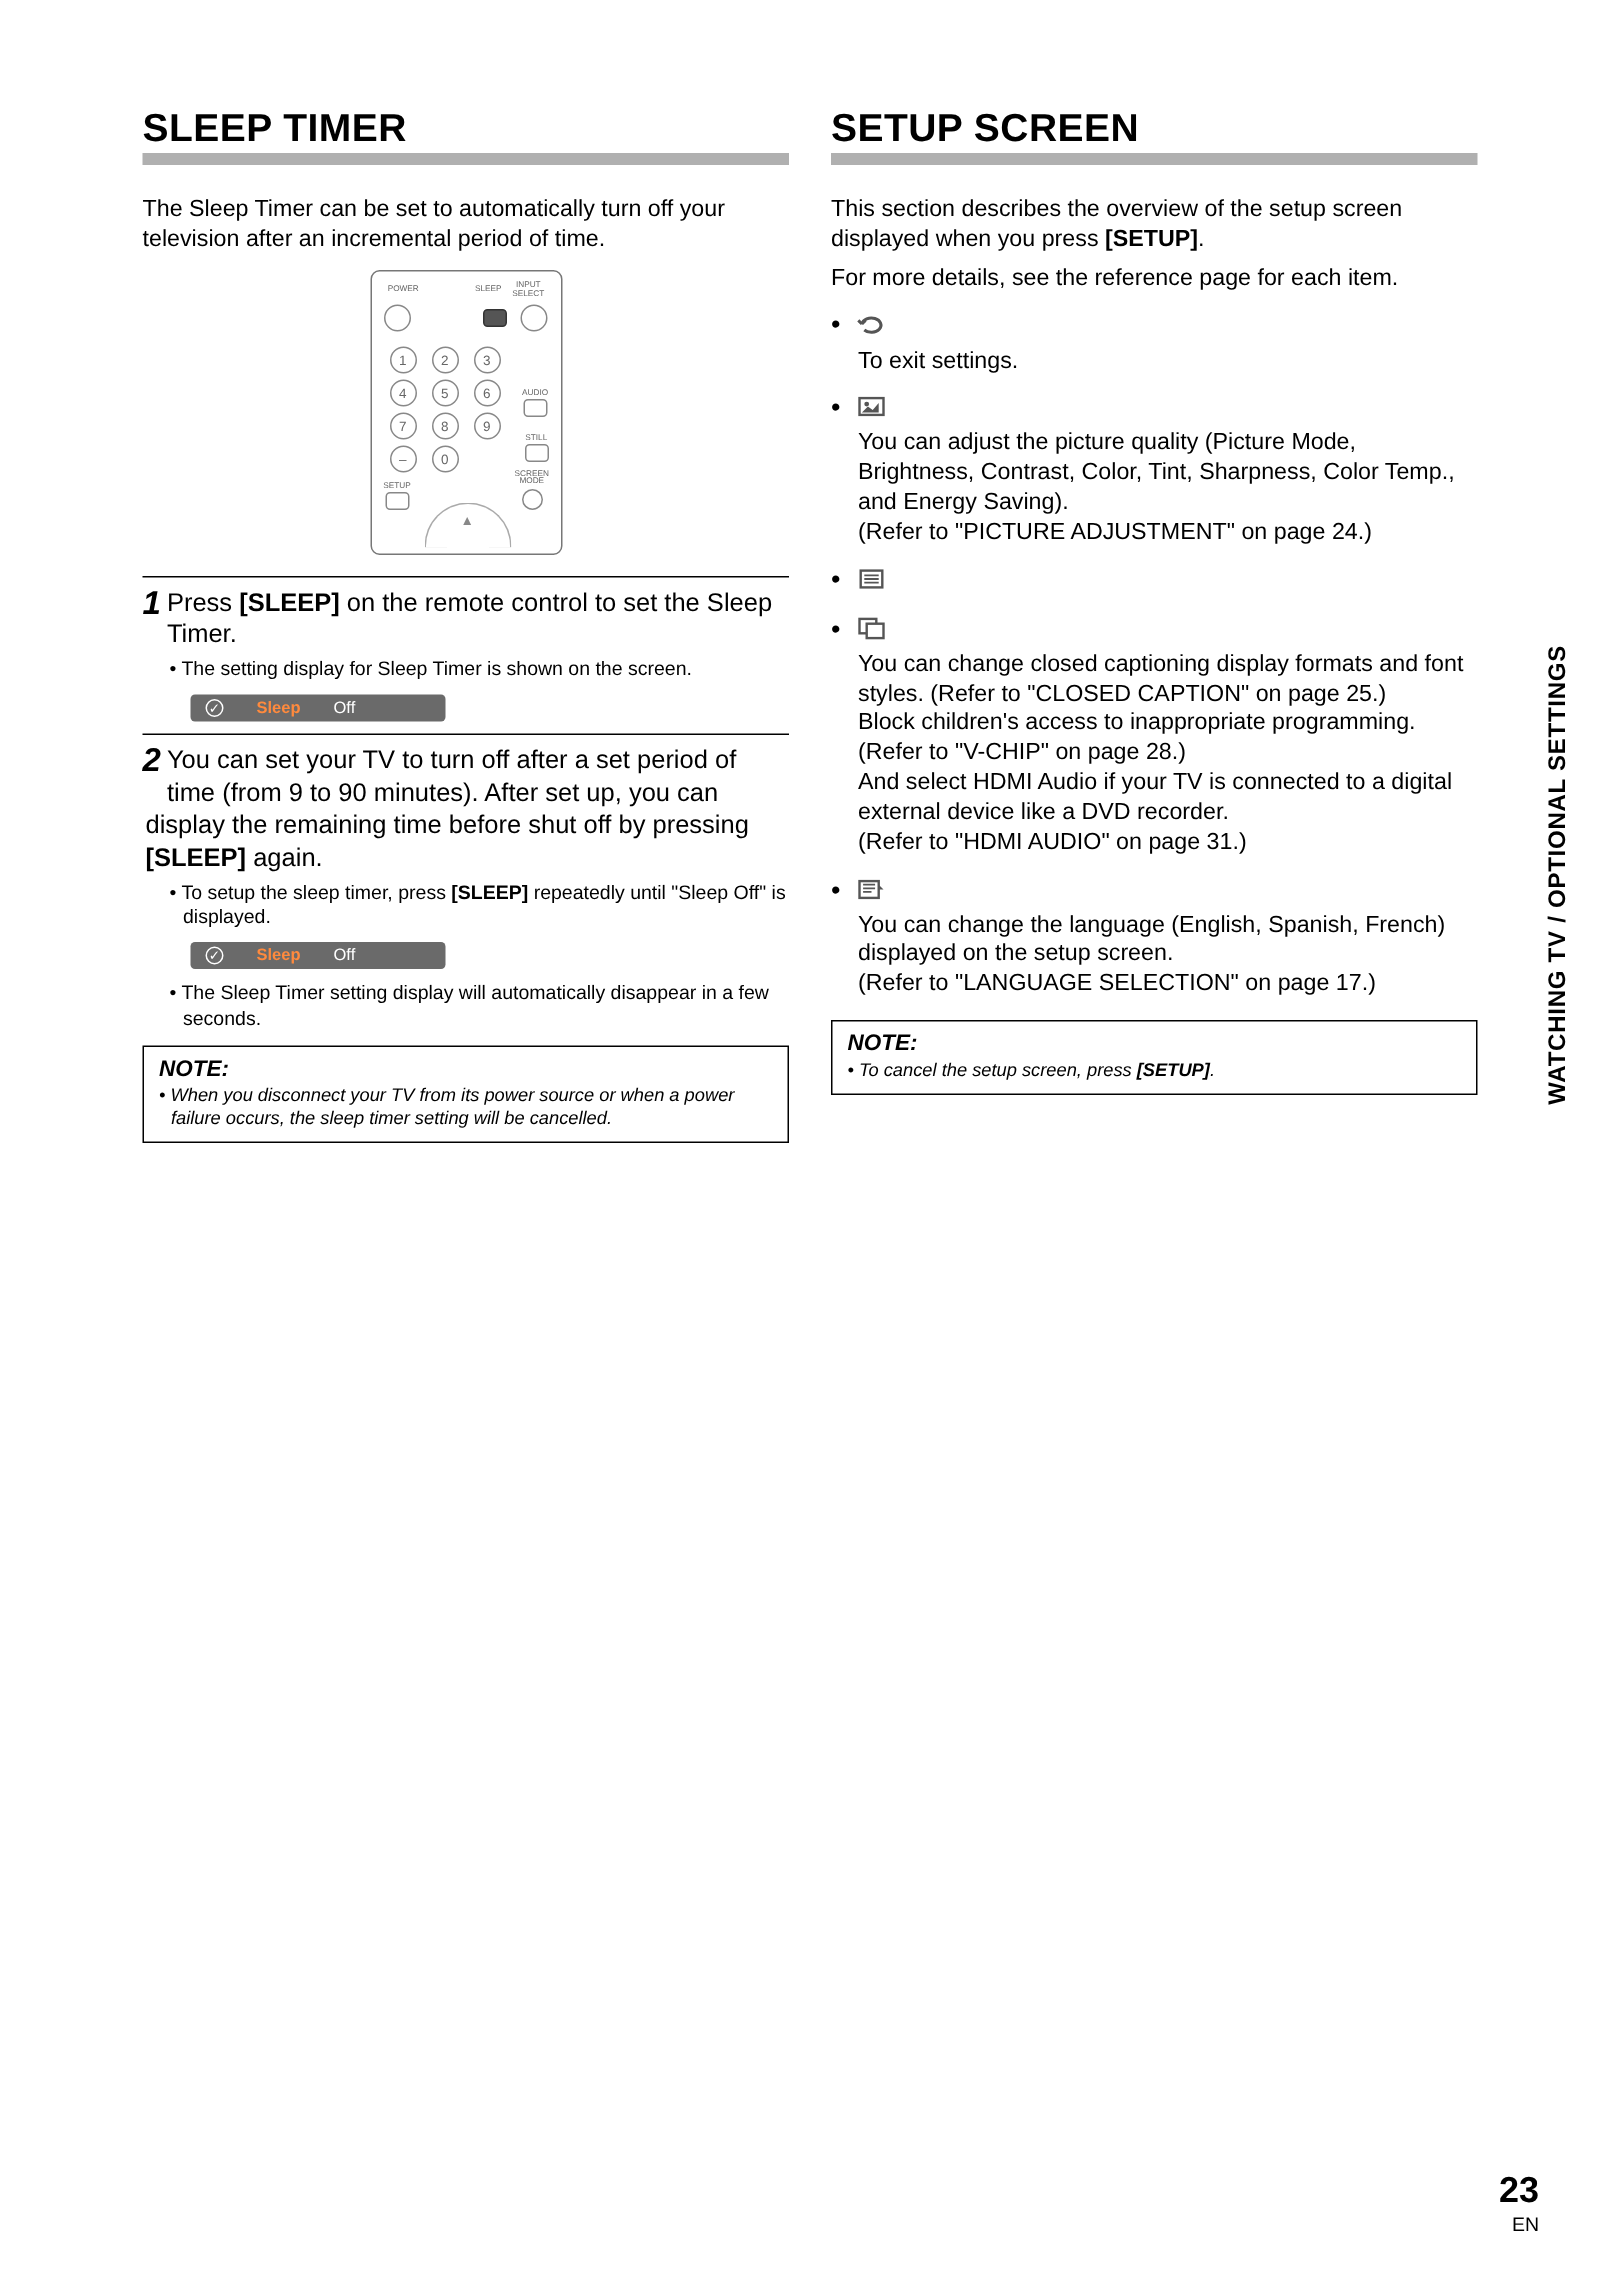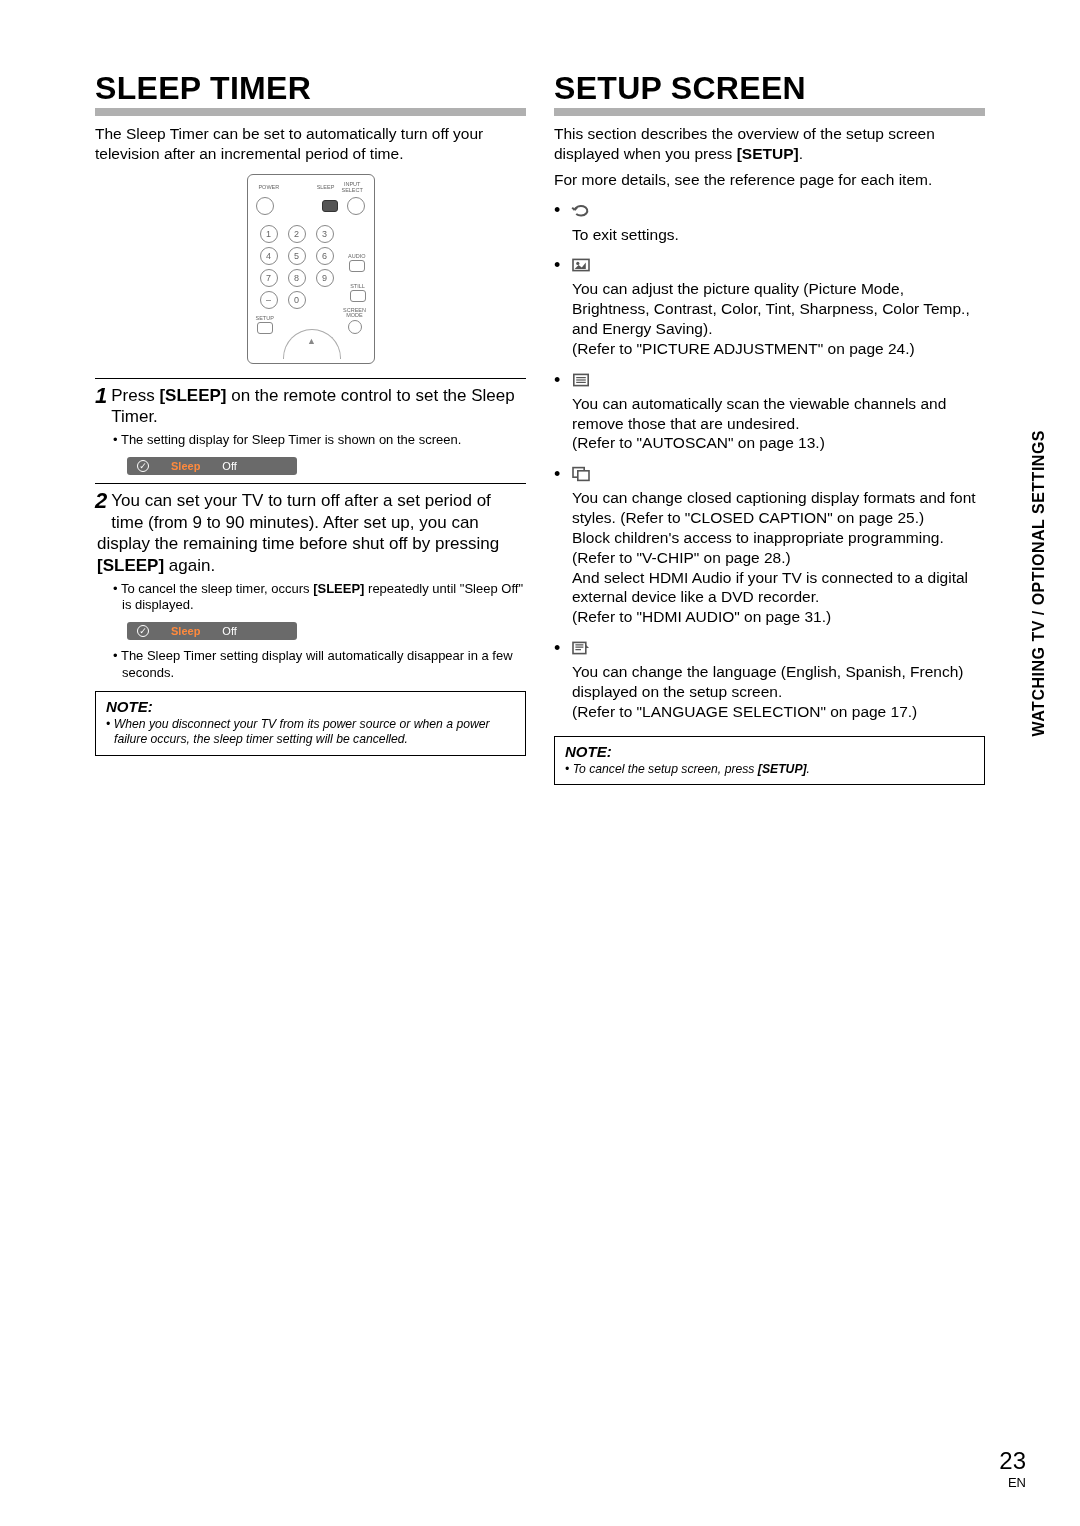--- a/index.html
+++ b/index.html
@@ -33,25 +33,25 @@
     vertical-align: -4px;
   }
   .columns {
     display: flex;
     gap: 28px;
   }
   .col {
     width: 431px;
   }
   .section-head {
-    font-size: 32px;
+    font-size: 26px;
     font-weight: bold;
     border-bottom: 8px solid #b0b0b0;
     padding-bottom: 1px;
-    margin-bottom: 8px;
+    margin-bottom: 20px;
     font-family: "Arial Narrow", Arial, sans-serif;
     letter-spacing: 0.3px;
   }
   .body-text {
     font-size: 15.5px;
     line-height: 1.28;
     margin-bottom: 6px;
   }
   .remote {
     width: 128px;
@@ -109,21 +109,21 @@
   .bullet-desc { font-size:15.5px; line-height:1.28; margin-left:18px; margin-top:2px;}
   .side-tab {
     position: absolute; right: 50px; top: 430px;
     transform: rotate(-90deg); transform-origin: right top;
     font-size: 16px; font-weight: bold; letter-spacing: 0.5px;
     white-space: nowrap;
   }
   .page-num {
     position: absolute; right: 54px; bottom: 36px; text-align: right;
   }
-  .page-num .n { font-size: 24px; font-weight: normal; }
+  .page-num .n { font-size: 24px; font-weight: bold; }
   .page-num .en { font-size: 13px; }
   b { font-weight: bold; }
 </style>
 </head>
 <body>
 
 <div class="page">
 
 
   <div class="columns">
@@ -197,21 +197,21 @@
           <span>Off</span>
         </div>
       </div>
 
       <div class="step-block">
         <span class="step-num">2</span>
         <div class="step-text">
           <span>You can set your TV to turn off after a set period of time (from 9 to 90 minutes). After set up, you can display the remaining time before shut off by pressing </span><b>[SLEEP]</b><span> again.</span>
         </div>
         <div class="sub-bullet">
-          <span>To cancel the sleep timer, occurs </span><b>[SLEEP]</b><span> repeatedly until "Sleep Off" is displayed.</span>
+          <span>To setup the sleep timer, press </span><b>[SLEEP]</b><span> repeatedly until "Sleep Off" is displayed.</span>
         </div>
         <div class="osd">
           <span class="ico">✓</span>
           <span class="lab">Sleep</span>
           <span>Off</span>
         </div>
         <div class="sub-bullet">The Sleep Timer setting display will automatically disappear in a few seconds.</div>
       </div>
 
       <div class="note-box">
@@ -249,22 +249,20 @@
 
       <div class="bullet-item">
         <span class="dot">•</span>
         <svg class="bullet-icon" viewBox="0 0 24 20">
             <rect x="3" y="3" width="18" height="14" fill="none" stroke="#555" stroke-width="2"></rect>
             <line x1="6" y1="7" x2="18" y2="7" stroke="#555" stroke-width="1.5"></line>
             <line x1="6" y1="10" x2="18" y2="10" stroke="#555" stroke-width="1.5"></line>
             <line x1="6" y1="13" x2="18" y2="13" stroke="#555" stroke-width="1.5"></line>
           </svg>
       </div>
-      <div class="bullet-desc" style="white-space:pre-line;">You can automatically scan the viewable channels and remove those that are undesired.
-(Refer to "AUTOSCAN" on page 13.)</div>
 
       <div class="bullet-item">
         <span class="dot">•</span>
         <svg class="bullet-icon" viewBox="0 0 24 20">
             <rect x="2" y="2" width="14" height="12" fill="none" stroke="#555" stroke-width="2"></rect>
             <rect x="8" y="6" width="14" height="12" fill="#fff" stroke="#555" stroke-width="2"></rect>
           </svg>
       </div>
       <div class="bullet-desc" style="white-space:pre-line;">You can change closed captioning display formats and font styles. (Refer to "CLOSED CAPTION" on page 25.)
 Block children's access to inappropriate programming. (Refer to "V-CHIP" on page 28.)

